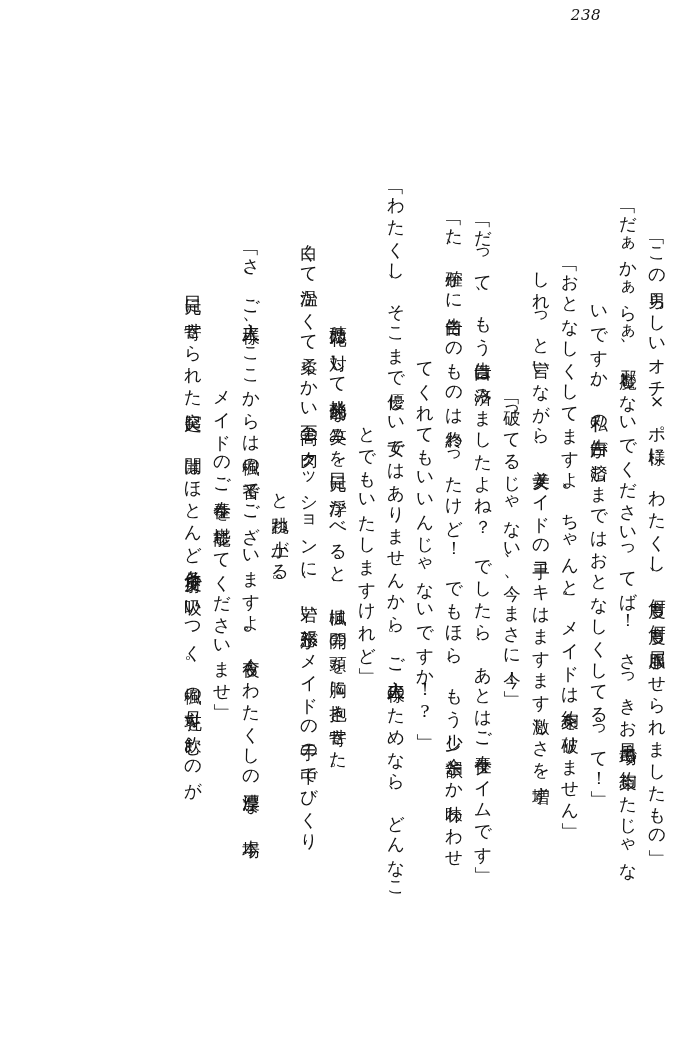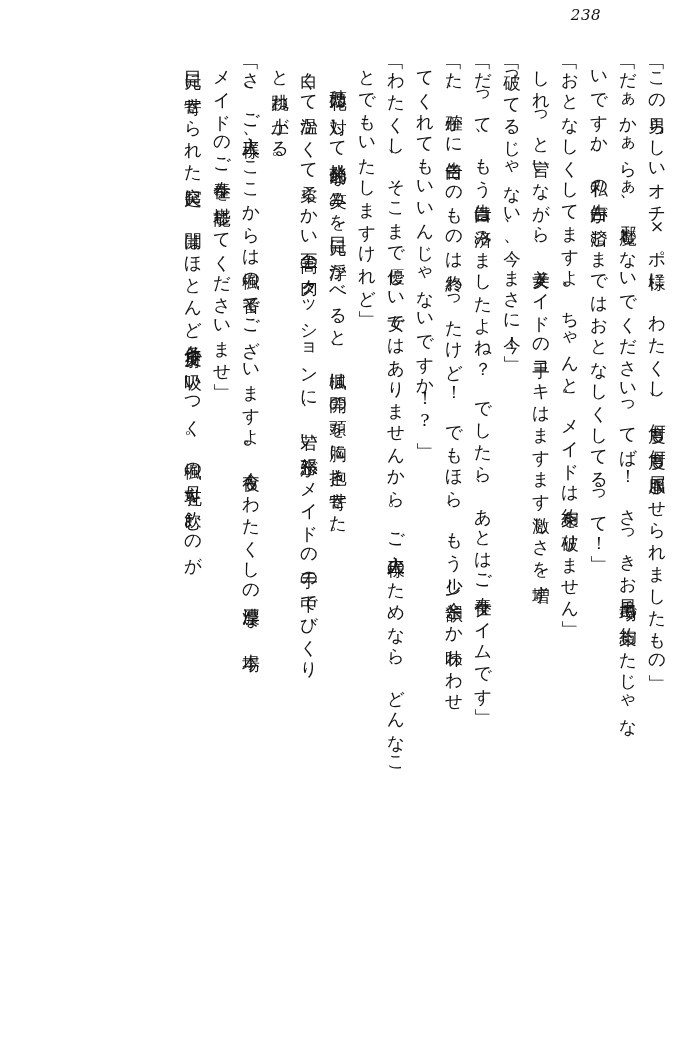--- a/index.html
+++ b/index.html
@@ -8,20 +8,21 @@
     background: #ffffff;
   }
   .page {
     position: relative;
     width: 693px;
     height: 1050px;
     background: #ffffff;
     overflow: hidden;
     font-family: "DejaVu Serif", "Liberation Serif", serif;
     color: #1a1a1a;
+    text-align: center;
   }
   .page-number {
     position: absolute;
     top: 6px;
     right: 92px;
     font-family: "DejaVu Serif", "Liberation Serif", serif;
     font-style: italic;
     font-size: 15px;
     color: #111;
     letter-spacing: 0.5px;

